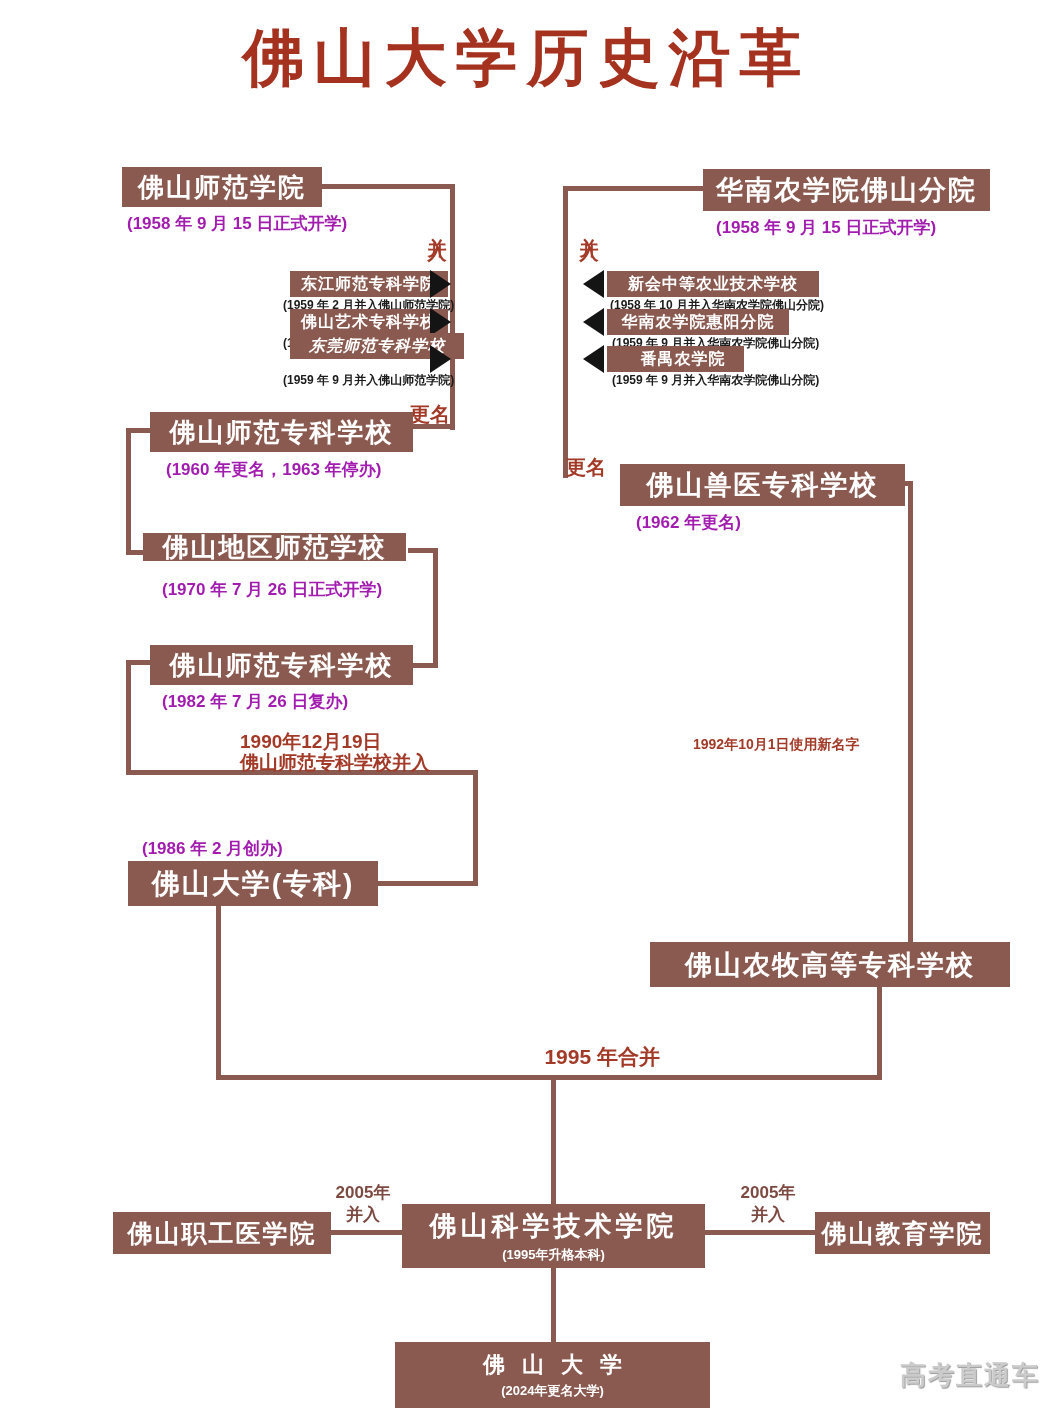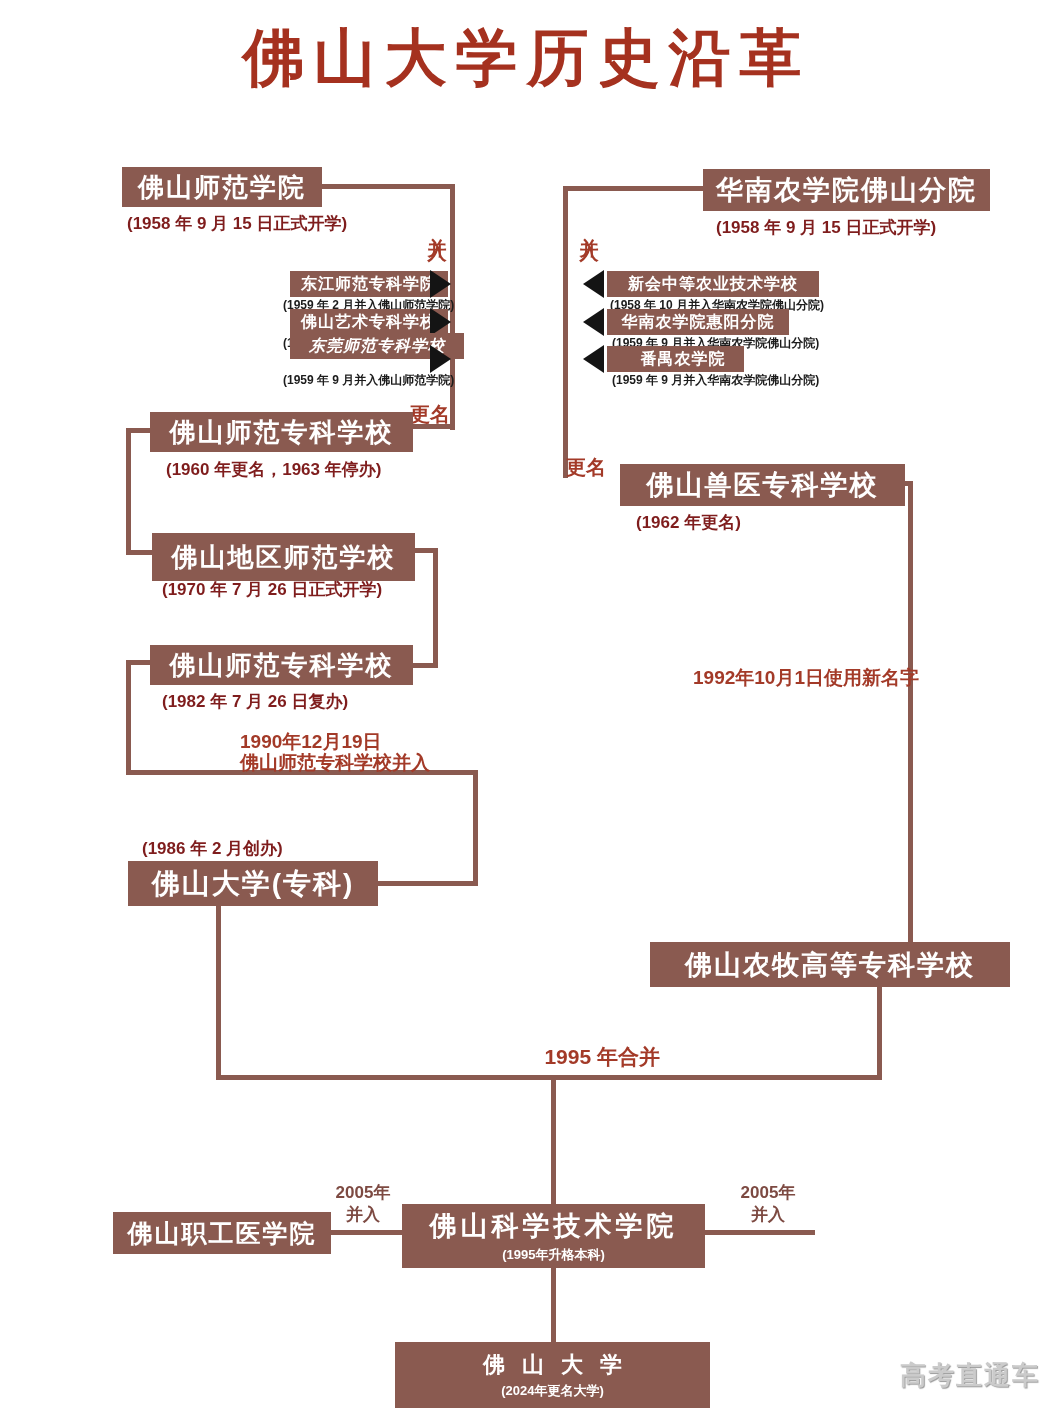--- a/index.html
+++ b/index.html
@@ -4,21 +4,21 @@
 <style>
   html,body{margin:0;padding:0;background:#ffffff;}
   body{font-family:"Liberation Sans","DejaVu Sans",sans-serif;}
   #canvas{position:relative;width:1053px;height:1416px;background:#ffffff;overflow:hidden;}
   .abs{position:absolute;}
   .title{width:100%;text-align:center;font-size:62px;font-weight:900;color:#a5311f;letter-spacing:9px;}
   .box{background:#8a5a50;color:#ffffff;font-weight:700;display:flex;flex-direction:column;align-items:center;justify-content:center;text-align:center;letter-spacing:2px;}
   .box-lg{font-size:26px;}
   .box-xl{font-size:27px;}
   .box-sm{font-size:16px;letter-spacing:1px;}
-  .note{color:#7f1d1d;font-weight:600;font-size:17px;}
+  .note{color:#a21caf;font-weight:600;font-size:17px;}
   .note-sm{color:#1c1c1c;font-weight:600;font-size:12px;}
   .red{color:#a33a28;font-weight:700;}
   .hline,.vline{background:#8a5a50;}
   .arrow-r{width:0;height:0;border-left:21px solid #141414;border-top:14px solid transparent;border-bottom:14px solid transparent;}
   .arrow-l{width:0;height:0;border-right:21px solid #141414;border-top:14px solid transparent;border-bottom:14px solid transparent;}
   .vertical{writing-mode:vertical-rl;letter-spacing:4px;}
   .merge-label{color:#7d4a42;font-weight:700;font-size:17px;text-align:center;line-height:22px;}
   .watermark{color:#cbcbcb;font-weight:700;font-size:26px;letter-spacing:2px;text-shadow:1px 1px 1px #9a9a9a, -1px -1px 0 #ffffff;}
   .box-sub{font-size:13px;font-weight:700;letter-spacing:0;margin-top:2px;}
 </style>
@@ -51,21 +51,21 @@
   <div class="abs note-sm" style="left:283px;top:372px;">(1959 年 9 月并入佛山师范学院)</div>
 
   <div class="abs red" style="left:410px;top:401px;font-size:20px;">更名</div>
   <div class="abs box box-lg" style="left:150px;top:412px;width:263px;height:40px;">佛山师范专科学校</div>
   <div class="abs note" style="left:166px;top:458px;">(1960 年更名，1963 年停办)</div>
 
   <div class="abs hline" style="left:126px;top:428px;width:30px;height:5px;"></div>
   <div class="abs vline" style="left:126px;top:428px;width:5px;height:127px;"></div>
   <div class="abs hline" style="left:126px;top:550px;width:30px;height:5px;"></div>
 
-  <div class="abs box box-lg" style="left:152px;top:533px;width:263px;height:48px;">佛山地区师范学校</div>
+  <div class="abs box box-lg" style="left:143px;top:533px;width:263px;height:28px;">佛山地区师范学校</div>
   <div class="abs note" style="left:162px;top:578px;">(1970 年 7 月 26 日正式开学)</div>
 
   <div class="abs hline" style="left:408px;top:548px;width:30px;height:5px;"></div>
   <div class="abs vline" style="left:433px;top:548px;width:5px;height:120px;"></div>
   <div class="abs hline" style="left:408px;top:663px;width:30px;height:5px;"></div>
 
   <div class="abs box box-lg" style="left:150px;top:645px;width:263px;height:40px;">佛山师范专科学校</div>
   <div class="abs note" style="left:162px;top:690px;">(1982 年 7 月 26 日复办)</div>
 
   <div class="abs hline" style="left:126px;top:660px;width:30px;height:5px;"></div>
@@ -104,21 +104,21 @@
   <div class="abs box box-sm" style="left:607px;top:346px;width:122px;height:26px;padding-left:15px;">番禺农学院</div>
   <div class="abs note-sm" style="left:612px;top:372px;">(1959 年 9 月并入华南农学院佛山分院)</div>
 
   <div class="abs red" style="left:566px;top:454px;font-size:20px;">更名</div>
   <div class="abs box box-xl" style="left:620px;top:464px;width:285px;height:42px;">佛山兽医专科学校</div>
   <div class="abs note" style="left:636px;top:511px;">(1962 年更名)</div>
 
   <div class="abs hline" style="left:900px;top:481px;width:13px;height:5px;"></div>
   <div class="abs vline" style="left:908px;top:481px;width:5px;height:464px;"></div>
 
-  <div class="abs red" style="left:693px;top:665px;font-size:19px;">1992年10月1日使用新名字</div>
+  <div class="abs red" style="left:693px;top:736px;font-size:14px;">1992年10月1日使用新名字</div>
 
   <div class="abs box box-xl" style="left:650px;top:942px;width:360px;height:45px;">佛山农牧高等专科学校</div>
   <div class="abs vline" style="left:877px;top:987px;width:5px;height:93px;"></div>
 
   <div class="abs red" style="left:460px;top:1043px;width:200px;text-align:right;font-size:21px;">1995 年合并</div>
   <div class="abs hline" style="left:216px;top:1075px;width:666px;height:5px;"></div>
   <div class="abs vline" style="left:551px;top:1078px;width:5px;height:128px;"></div>
 
   <div class="abs box" style="left:113px;top:1212px;width:218px;height:42px;font-size:25px;">佛山职工医学院</div>
   <div class="abs hline" style="left:331px;top:1230px;width:71px;height:5px;"></div>
@@ -130,20 +130,21 @@
   <div class="abs box" style="left:402px;top:1204px;width:303px;height:64px;">
     <div style="font-size:27px;letter-spacing:4px;">佛山科学技术学院</div>
     <div class="box-sub">(1995年升格本科)</div>
   </div>
 
   <div class="abs hline" style="left:705px;top:1230px;width:110px;height:5px;"></div>
   <div class="abs merge-label" style="left:733px;top:1182px;width:70px;">
     <div>2005年</div>
     <div>并入</div>
   </div>
+  <div class="abs box" style="left:815px;top:1212px;width:175px;height:42px;font-size:25px;">佛山教育学院</div>
 
   <div class="abs vline" style="left:551px;top:1268px;width:5px;height:76px;"></div>
 
   <div class="abs box" style="left:395px;top:1342px;width:315px;height:66px;">
     <div style="font-size:22px;letter-spacing:17px;text-indent:17px;">佛山大学</div>
     <div class="box-sub">(2024年更名大学)</div>
   </div>
 
   <div class="abs watermark" style="left:900px;top:1358px;">高考直通车</div>
 

